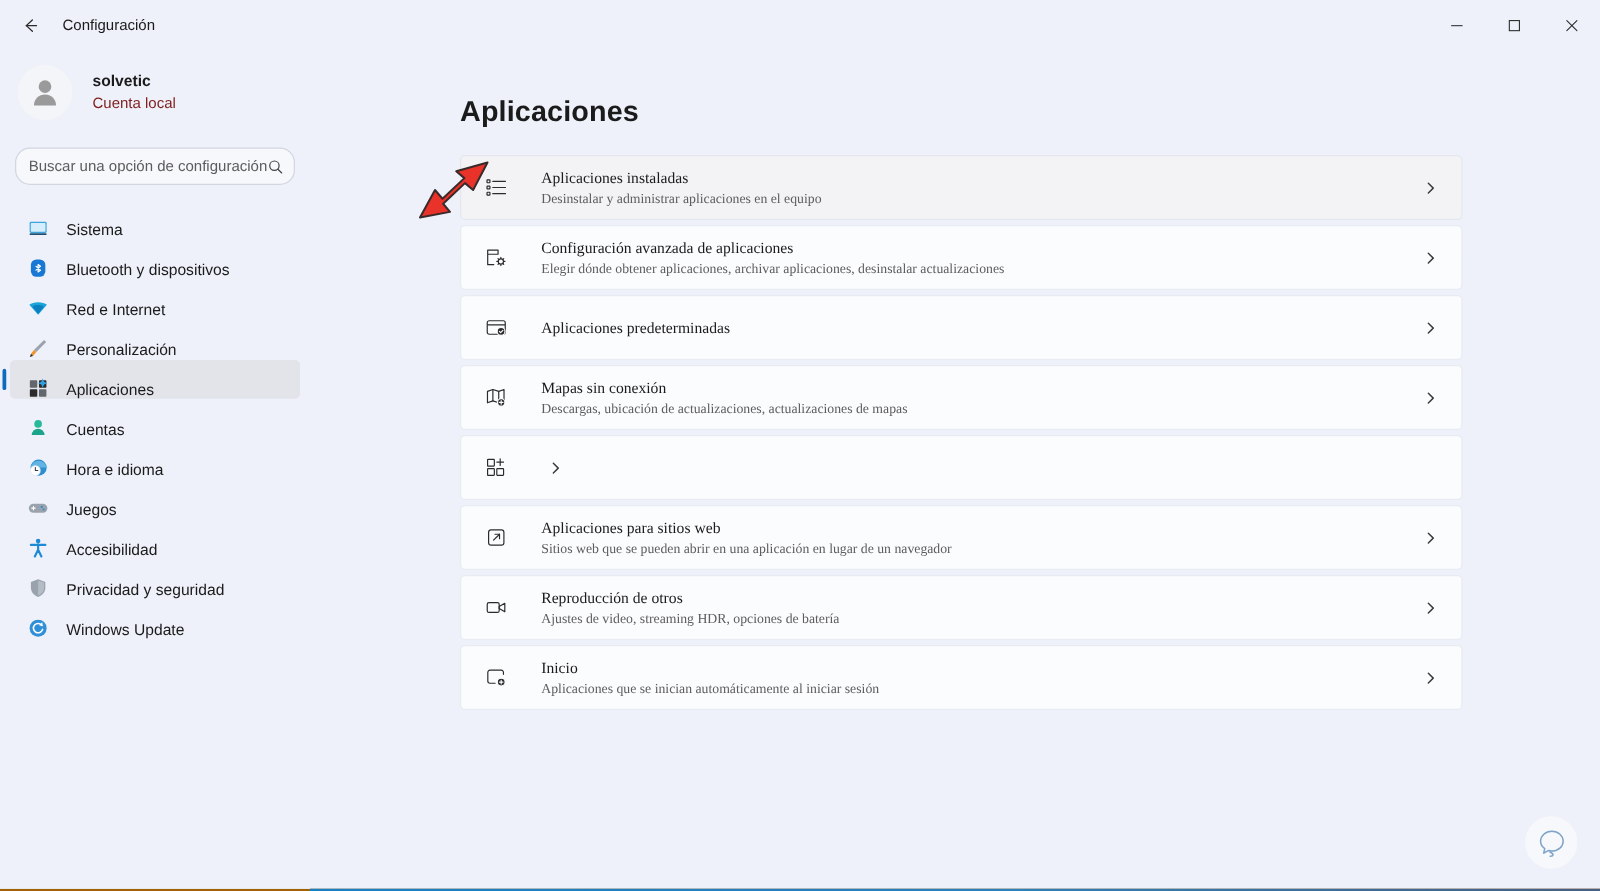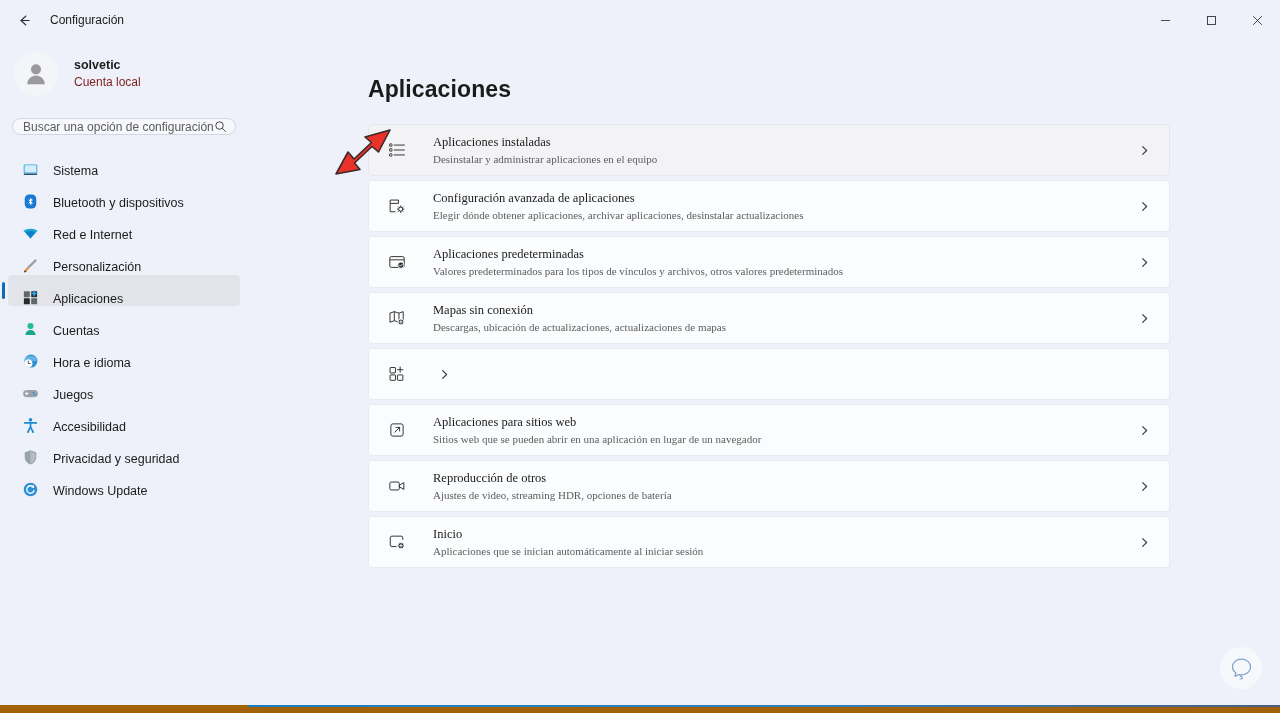--- a/index.html
+++ b/index.html
@@ -8,21 +8,21 @@
     font-family: "Liberation Sans", sans-serif;
     background: #eef1fa;
     overflow: hidden;
   }
   .window {
     position: relative;
     width: 1280px; height: 713px;
     background: #eef1fa;
     display: flex;
     flex-direction: column;
-    border-bottom: 8px solid #a16207;
+    border-bottom: 2px solid #a16207;
   }
   .window::after {
     content: "";
     position: absolute;
     left: 248px; right: 0; bottom: -2px; height: 2px;
     background: linear-gradient(to right, #1a7fc1 0%, #2f7fb8 55%, #4a5e80 100%);
   }
 
   
   .titlebar {
@@ -68,21 +68,21 @@
     background: #f4f5f8;
     display: flex; align-items: center; justify-content: center;
     flex: 0 0 44px;
   }
   .avatar svg { width: 30px; height: 30px; }
   .pname { font-size: 12.5px; font-weight: bold; color: #1b1b1b; line-height: 1.45; }
   .psub { font-size: 12px; color: #7f1d1d; line-height: 1.45; }
 
   .searchbox {
     margin: 14px 4px 12px 4px;
-    height: 17px;
+    height: 30px;
     background: #f7f8fb;
     border: 1px solid #d2d6e0;
     border-radius: 12px;
     display: flex; align-items: center;
     padding: 0 8px 0 10px;
     cursor: text;
   }
   .searchbox input {
     flex: 1; border: none; outline: none; background: transparent;
     font-family: "Liberation Sans", sans-serif;
@@ -408,21 +408,20 @@
             <span class="card-ico">
               <svg viewBox="0 0 20 20" fill="none" stroke="#2b2b2b" stroke-width="1.05">
                 <rect x="2" y="4" width="16" height="12" rx="1.7"></rect>
                 <path d="M2 7.6 H18"></path>
                 <circle cx="14.3" cy="13.5" r="3.5" fill="#2b2b2b" stroke="#fbfcfd" stroke-width="1.1"></circle>
                 <path d="M12.8 13.5 L13.9 14.6 L15.9 12.5" stroke="#fbfcfd" stroke-width="1.05" stroke-linecap="round" stroke-linejoin="round"></path>
               </svg>
             </span>
             <span class="card-txt">
               <span class="card-title">Aplicaciones predeterminadas</span>
-              <span class="card-sub" style="display:block">Valores predeterminados para los tipos de vínculos y archivos, otros valores predeterminados</span>
             </span>
             <span class="card-chev">
               <svg viewBox="0 0 12 12" fill="none" stroke="#3a3a3a" stroke-width="1.25">
                 <path d="M4 1.8 L8.3 6 L4 10.2" stroke-linecap="round" stroke-linejoin="round"></path>
               </svg>
             </span>
           </div>
 
           <div class="card">
             <span class="card-ico">

